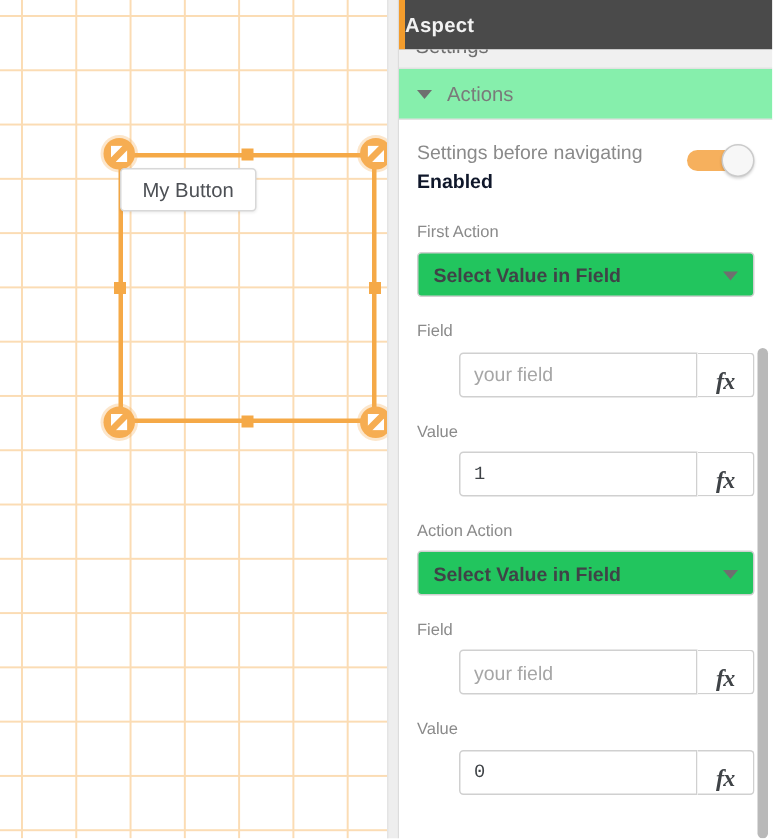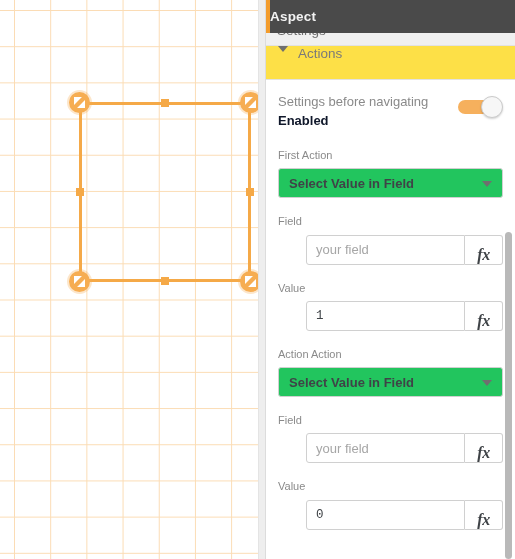--- a/index.html
+++ b/index.html
@@ -140,23 +140,23 @@
   }
   .header-underlap .clipped-text {
     position: absolute;
     left: 11px; top: -10px;
     font-size: 13.5px;
     color: #6e6e6e;
   }
 
   .section-head {
     height: 34px;
-    background: #fde047;
+    background: #86efac;
     border-bottom: 1px solid #e2e2e2;
-    display: flex; align-items: flex-start;
+    display: flex; align-items: center;
     padding-left: 12px;
     gap: 10px;
     cursor: pointer;
   }
   .caret {
     width: 0; height: 0;
     border-left: 5px solid transparent;
     border-right: 5px solid transparent;
     border-top: 6px solid #6f6f6f;
   }
@@ -320,20 +320,21 @@
       <div class="handle-corner br">
         <span class="glyph"></span>
       </div>
 
       <div class="handle-mid tm"></div>
       <div class="handle-mid bm"></div>
       <div class="handle-mid lm"></div>
       <div class="handle-mid rm"></div>
     </div>
 
+    <div class="obj-label">My Button</div>
   </div>
 
   <div class="canvas-gutter"></div>
 
   <div class="panel">
 
     <div class="panel-header">
       <span class="title">Aspect</span>
     </div>
 

